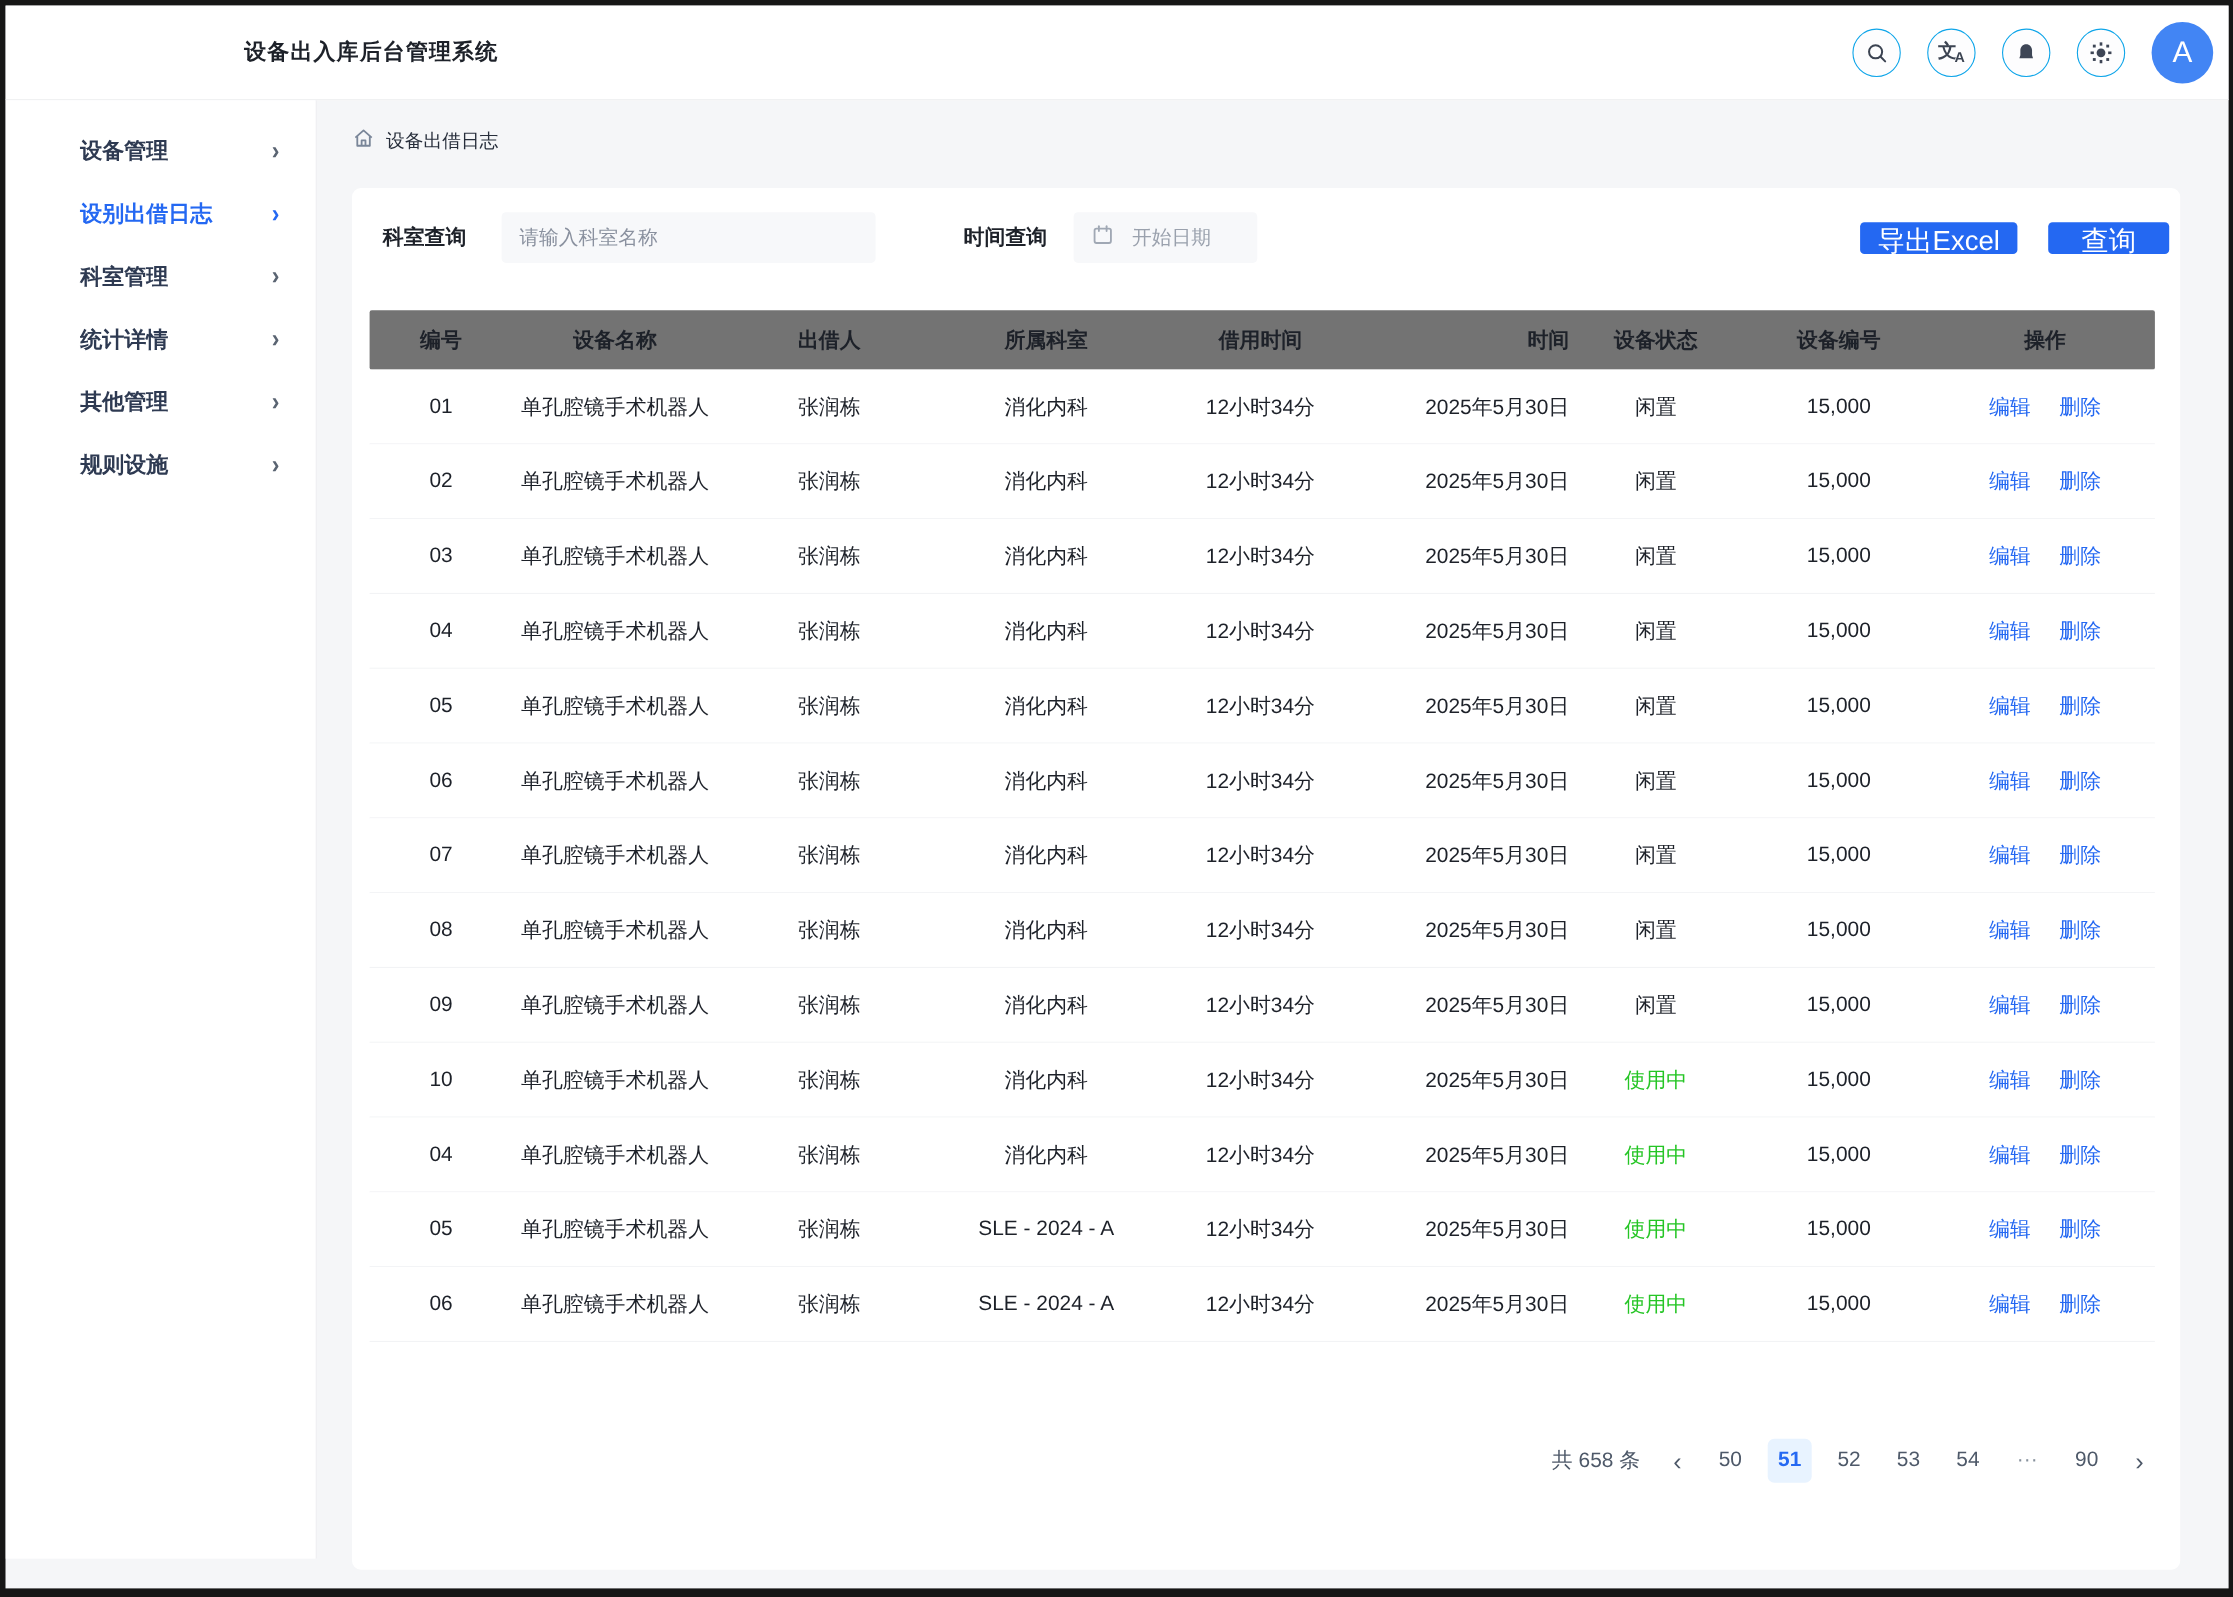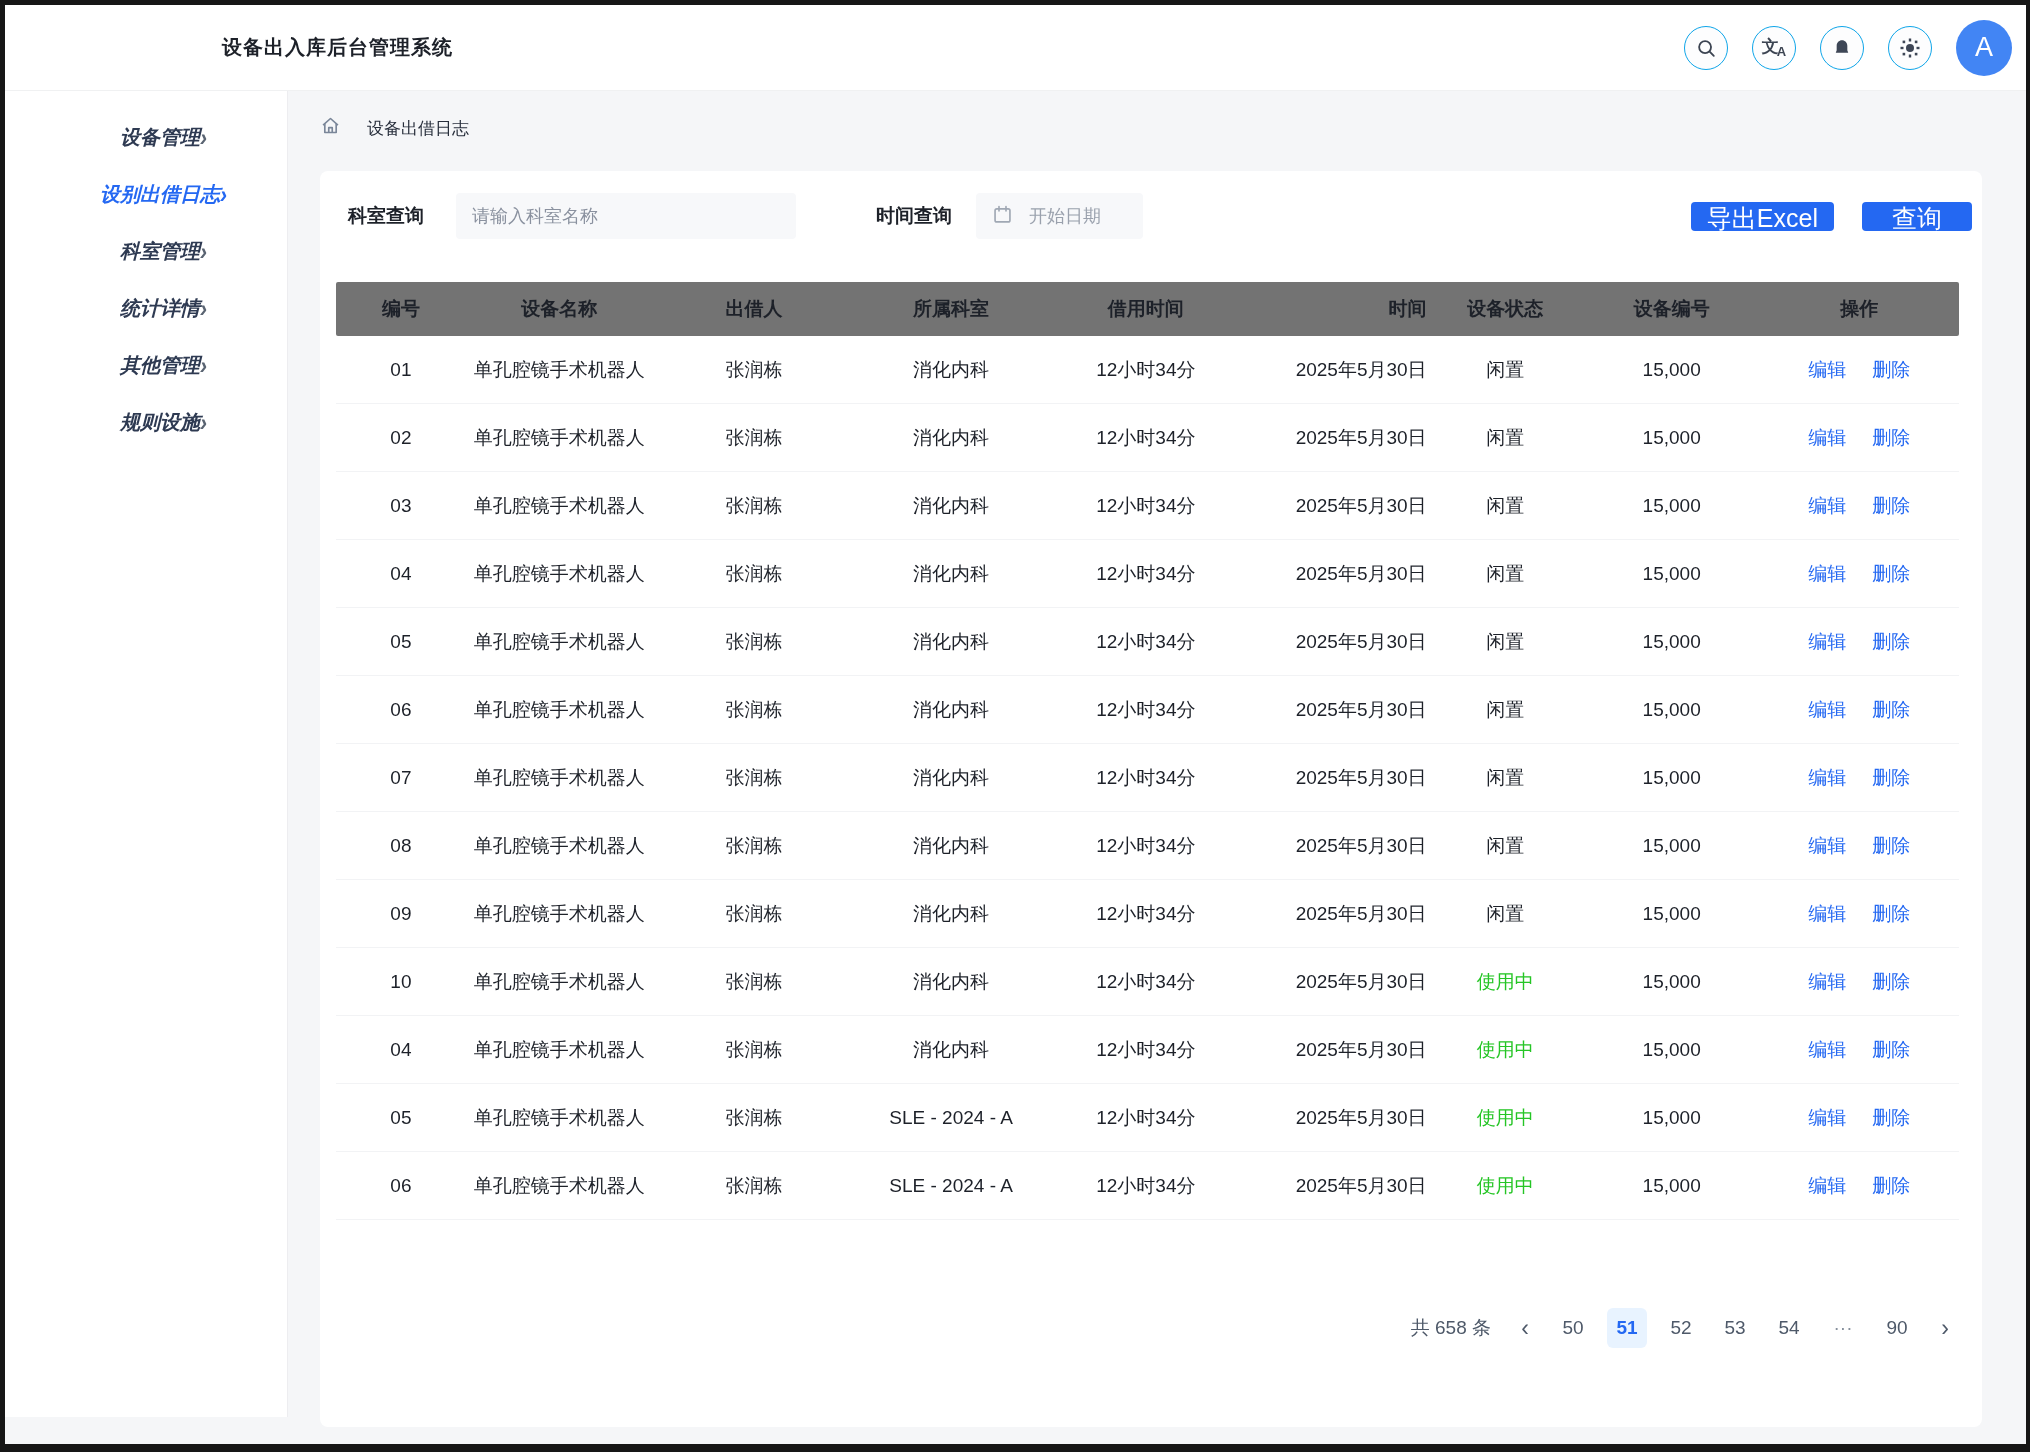--- a/index.html
+++ b/index.html
@@ -35,30 +35,30 @@
     width: 56px; height: 56px; border-radius: 50%;
     background: #4285f4; color: #fff; font-size: 27px;
     display: flex; align-items: center; justify-content: center; cursor: pointer;
   }
   
   .sidebar {
     position: absolute; left: 0; top: 86px; width: 283px; height: 1326px;
     background: #ffffff; border-right: 1px solid #ededf0; padding-top: 18px; z-index: 4;
   }
   .side-item {
-    height: 57px; display: flex; align-items: center; justify-content: center;
-    padding: 0 33px 0 68px; font-size: 20px; font-weight: 600; color: #2e3a52; cursor: pointer; font-style: italic;
+    height: 57px; display: flex; align-items: center; justify-content: space-between;
+    padding: 0 33px 0 68px; font-size: 20px; font-weight: 600; color: #2e3a52; cursor: pointer;
   }
   .side-item .chev { font-size: 21px; font-weight: 700; color: #5a6472; transform: scaleY(1.1); }
   .side-item.active { color: #2468f2; }
   .side-item.active .chev { color: #2468f2; }
   
   .content { position: absolute; left: 284px; top: 86px; right: 0; bottom: 0; }
   .breadcrumb {
-    display: flex; align-items: center; gap: 26px;
+    display: flex; align-items: center; gap: 10px;
     padding: 24px 0 0 31px; font-size: 17px; color: #272e3b;
   }
   .card {
     position: absolute; left: 31px; top: 80px; width: 1662px; height: 1256px;
     background: #ffffff; border-radius: 8px;
   }
   
   .filter-row { display: flex; align-items: center; padding: 22px 10px 0 28px; }
   .filter-label { font-size: 19px; font-weight: 700; color: #1d2129; white-space: nowrap; }
   .text-input {

